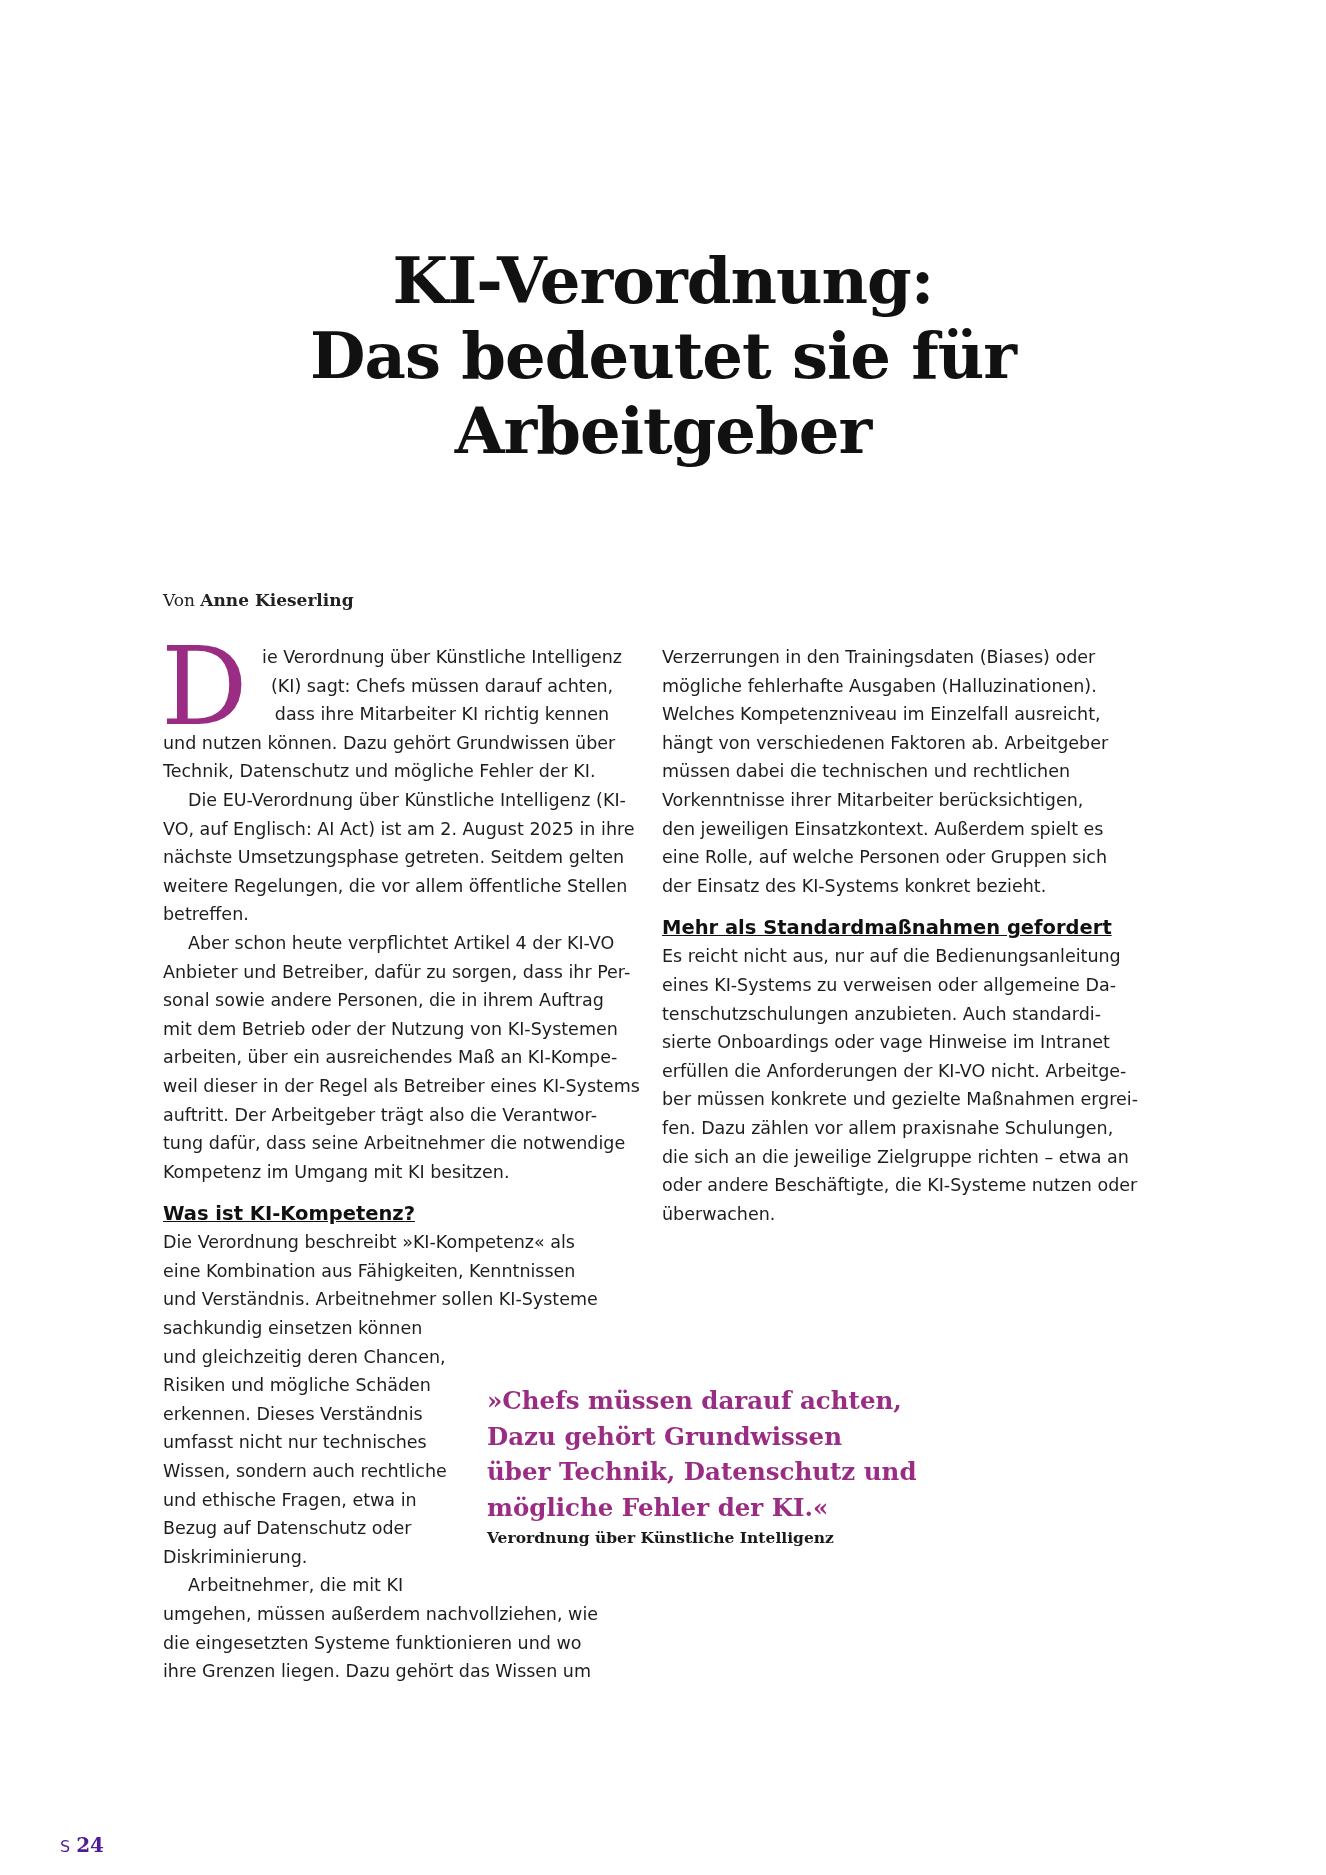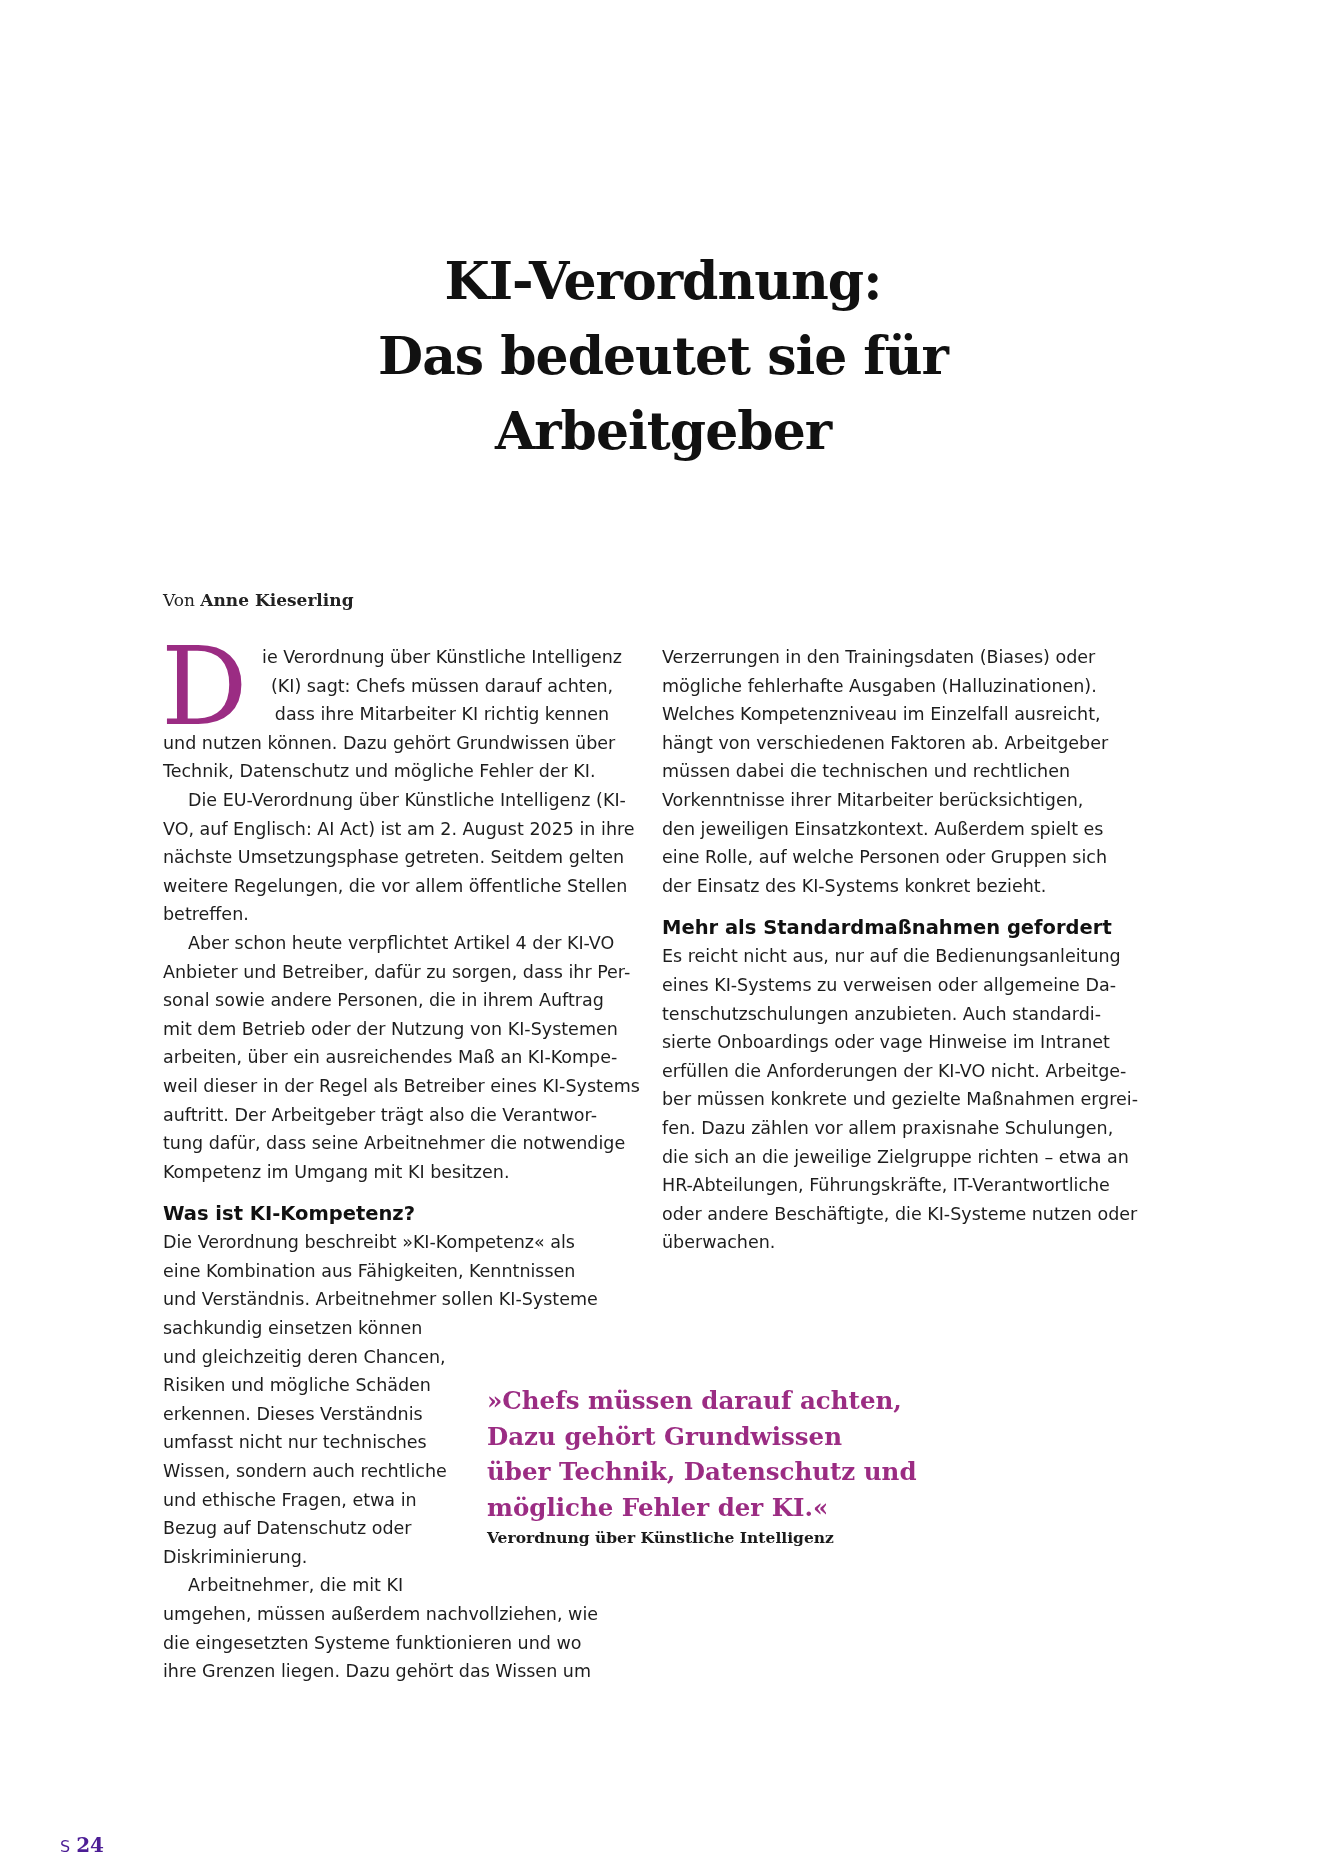--- a/index.html
+++ b/index.html
@@ -2,21 +2,21 @@
 <html><head>
   <meta charset="utf-8">
   <style>
     * { margin: 0; padding: 0; box-sizing: border-box; }
     html, body { width: 1326px; height: 1875px; background: #ffffff; }
     body { position: relative; overflow: hidden; color: #1a1a1a; }
     .title {
       position: absolute; left: 0; top: 243px; width: 1326px;
       text-align: center;
       font-family: "DejaVu Serif", serif; font-weight: bold;
-      font-size: 52px; line-height: 75px; color: #111;
+      font-size: 64px; line-height: 75px; color: #111;
       letter-spacing: -1px;
     }
     .title span { display: block; }
     .byline {
       position: absolute; left: 163px; top: 590px;
       font-family: "DejaVu Serif", serif; font-size: 17px; color: #222;
     }
     .byline b { font-weight: bold; text-align: center; }
     .col {
       position: absolute; width: 490px;
@@ -28,21 +28,21 @@
     .line { display: block; white-space: nowrap; }
     .indent { padding-left: 25px; }
     .dropcap-line { padding-left: 68px; text-align: center; }
     .dropcap {
       position: absolute; left: -2px; top: 4px;
       font-family: "DejaVu Serif", serif; font-size: 108px; line-height: 80px;
       color: #9b2c83; font-weight: normal;
     }
     .subhead {
       display: block; font-family: "DejaVu Sans", sans-serif;
-      font-weight: bold; font-size: 19.5px; line-height: 28px; color: #111;
+      font-weight: bold; font-size: 19.5px; line-height: 28px; color: #111; text-decoration: underline;
     }
     .gap-sm { display: block; height: 14px; }
     .pull {
       position: absolute; left: 487px; top: 1383px; width: 470px;
       font-family: "DejaVu Serif", serif; font-weight: bold;
       font-size: 24.5px; line-height: 35.5px; color: #9b2c83;
     }
     .pull .line { white-space: nowrap; }
     .pull-source {
       display: block; margin-top: 2px;
@@ -137,21 +137,20 @@
   <h2 class="subhead">Mehr als Standardmaßnahmen gefordert</h2>
   <div>
     <span class="line">Es reicht nicht aus, nur auf die Bedienungsanleitung</span>
     <span class="line">eines KI-Systems zu verweisen oder allgemeine Da-</span>
     <span class="line">tenschutzschulungen anzubieten. Auch standardi-</span>
     <span class="line">sierte Onboardings oder vage Hinweise im Intranet</span>
     <span class="line">erfüllen die Anforderungen der KI-VO nicht. Arbeitge-</span>
     <span class="line">ber müssen konkrete und gezielte Maßnahmen ergrei-</span>
     <span class="line">fen. Dazu zählen vor allem praxisnahe Schulungen,</span>
     <span class="line">die sich an die jeweilige Zielgruppe richten – etwa an</span>
-    <span class="line">HR-Abteilungen, Führungskräfte, IT-Verantwortliche</span>
     <span class="line">oder andere Beschäftigte, die KI-Systeme nutzen oder</span>
     <span class="line">überwachen.</span>
   </div>
 </div>
 
 <blockquote class="pull">
   <span class="line">»Chefs müssen darauf achten,</span>
   <span class="line">Dazu gehört Grundwissen</span>
   <span class="line">über Technik, Datenschutz und</span>
   <span class="line">mögliche Fehler der KI.«</span>

